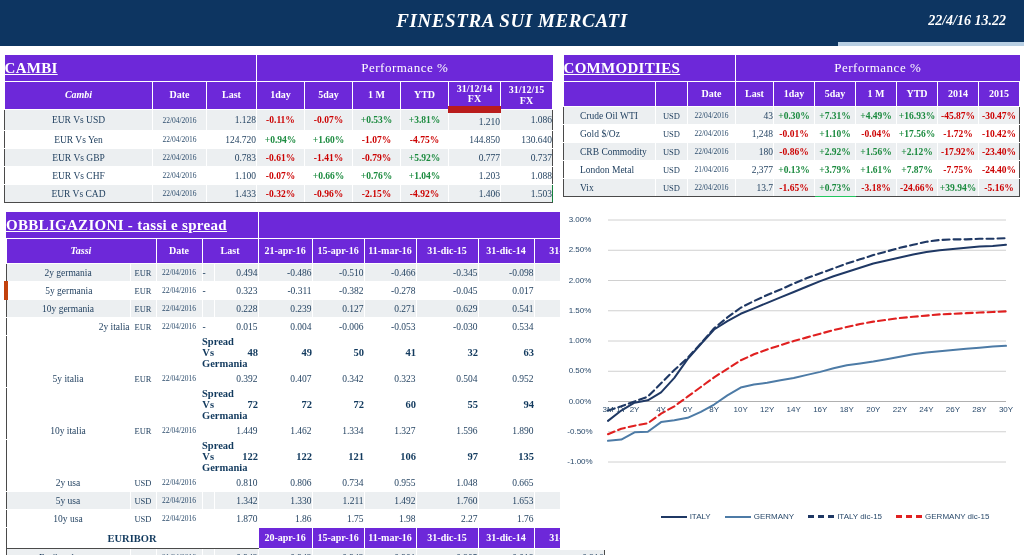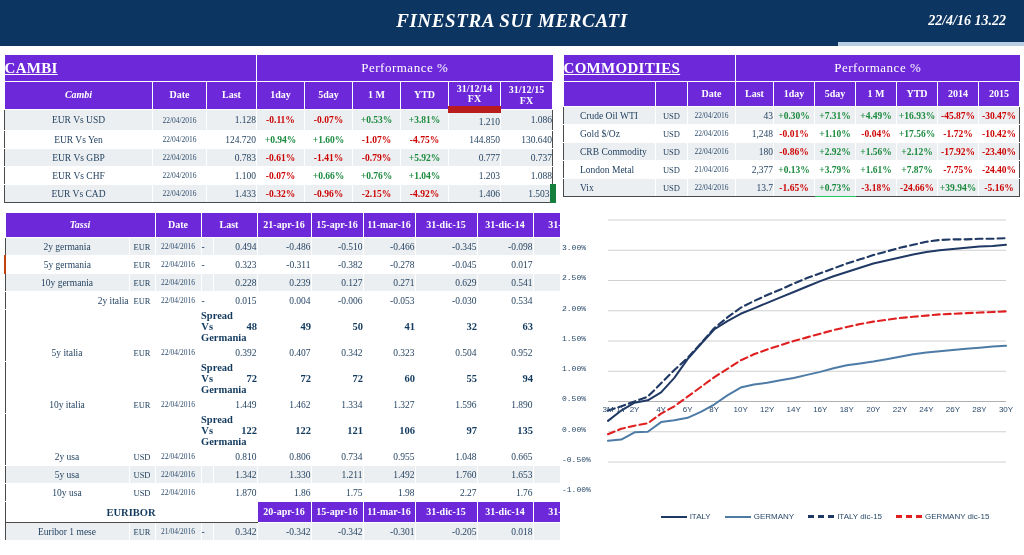--- a/index.html
+++ b/index.html
@@ -45,22 +45,22 @@
   
   .cambi-block{position:absolute;left:4px;top:55px;width:548px;}
   .comm-block{position:absolute;left:563px;top:55px;width:456px;}
   .obb-block{position:absolute;left:4px;top:212px;width:548px;}
   .chart-block{position:absolute;left:560px;top:212px;width:460px;height:338px;background:#ffffff;}
 
   
   .chart-title{text-align:center;font-family:"Liberation Sans",sans-serif;font-weight:bold;
     font-size:13px;color:#1f3864;margin-top:12px;}
   .chart-area{position:relative;width:460px;height:300px;}
-  .ylab{position:absolute;font-family:Liberation Mono, monospace;font-size:8px;color:#2a4a6b;
-    text-align:left;width:36px;margin-top:28px;}
+  .ylab{position:absolute;font-family:Liberation Sans, sans-serif;font-size:8px;color:#2a4a6b;
+    text-align:center;width:36px;}
   .xlab{position:absolute;font-family:"Liberation Sans",sans-serif;font-size:8px;color:#2a4a6b;
     text-align:center;width:26px;}
   .legend{position:absolute;left:0;top:300px;width:460px;text-align:center;
     font-family:"Liberation Sans",sans-serif;font-size:8px;color:#2a4a6b;margin-left:35px;}
   .lg-item{display:inline-block;margin:0 7px;white-space:nowrap;}
   .lg-swatch{display:inline-block;width:26px;height:0;vertical-align:middle;margin-right:3px;
     border-top-width:2px;border-top-style:solid;}
   .lg-txt{vertical-align:middle;}
 </style>
 </head>
@@ -154,21 +154,21 @@
           </tr>
           <tr>
             <td class="cell c-name zebra" style="border-bottom:1px solid #4a4a4a;border-left:1px solid #4a4a4a;">EUR Vs CAD</td>
             <td class="cell c-date zebra" style="border-bottom:1px solid #4a4a4a;">22/04/2016</td>
             <td class="cell c-num zebra" style="border-bottom:1px solid #4a4a4a;">1.433</td>
             <td class="cell c-name zebra dn" style="border-bottom:1px solid #4a4a4a;">-0.32%</td>
             <td class="cell c-name zebra dn" style="border-bottom:1px solid #4a4a4a;">-0.96%</td>
             <td class="cell c-name zebra dn" style="border-bottom:1px solid #4a4a4a;">-2.15%</td>
             <td class="cell c-name zebra dn" style="border-bottom:1px solid #4a4a4a;">-4.92%</td>
             <td class="cell c-num zebra" style="border-bottom:1px solid #4a4a4a;padding-left:28px;">1.406</td>
-            <td class="cell c-num zebra" style="border-bottom:1px solid #4a4a4a;border-right:6px solid #15803d;">1.503</td>
+            <td class="cell c-num zebra" style="border-bottom:1px solid #4a4a4a;border-right:1px solid #15803d;">1.503</td>
           </tr>
         </tbody>
     </table>
   </div>
 
   <div class="comm-block">
     <table class="t" id="tbl-comm" width="456">
       <colgroup>
         <col width="92">
           <col width="32">
@@ -274,20 +274,24 @@
           <col width="12">
           <col width="44">
         <col width="54">
           <col width="52">
           <col width="52">
           <col width="62">
           <col width="56">
           <col width="70">
       </colgroup>
       <tbody>
+          <tr>
+        <td class="hdrblue bigtitle" colspan="5" height="26">OBBLIGAZIONI - tassi e spread</td>
+        <td class="hdrblue" colspan="6" style="border-left:1px solid #fff"></td>
+      </tr>
       <tr>
         <td class="hdrblue colhdr it" colspan="2">Tassi</td>
         <td class="hdrblue colhdr">Date</td>
         <td class="hdrblue colhdr" colspan="2">Last</td>
         <td class="hdrblue colhdr">21-apr-16</td>
         <td class="hdrblue colhdr">15-apr-16</td>
         <td class="hdrblue colhdr">11-mar-16</td>
         <td class="hdrblue colhdr">31-dic-15</td>
         <td class="hdrblue colhdr">31-dic-14</td>
         <td class="hdrblue colhdr">31-dic-13</td>
@@ -301,21 +305,21 @@
             <td class="cell minus zebra" style="border-top:1px solid #4a4a4a;">-</td>
             <td class="cell c-num zebra" style="border-top:1px solid #4a4a4a;">0.494</td>
             <td class="cell c-num zebra" style="border-top:1px solid #4a4a4a;">-0.486</td>
             <td class="cell c-num zebra" style="border-top:1px solid #4a4a4a;">-0.510</td>
             <td class="cell c-num zebra" style="border-top:1px solid #4a4a4a;">-0.466</td>
             <td class="cell c-num zebra" style="border-top:1px solid #4a4a4a;">-0.345</td>
             <td class="cell c-num zebra" style="border-top:1px solid #4a4a4a;">-0.098</td>
             <td class="cell c-num zebra" style="border-top:1px solid #4a4a4a;border-right:1px solid #4a4a4a;">0.213</td>
           </tr>
           <tr>
-            <td class="cell c-name white" style="border-left:2px solid #c2410c;">5y germania</td>
+            <td class="cell c-name white" style="border-left:4px solid #c2410c;">5y germania</td>
             <td class="cell c-ccy white">EUR</td>
             <td class="cell c-date white">22/04/2016</td>
             <td class="cell minus white">-</td>
             <td class="cell c-num white">0.323</td>
             <td class="cell c-num white">-0.311</td>
             <td class="cell c-num white">-0.382</td>
             <td class="cell c-num white">-0.278</td>
             <td class="cell c-num white">-0.045</td>
             <td class="cell c-num white">0.017</td>
             <td class="cell c-num white" style="border-right:1px solid #4a4a4a;">0.922</td>

